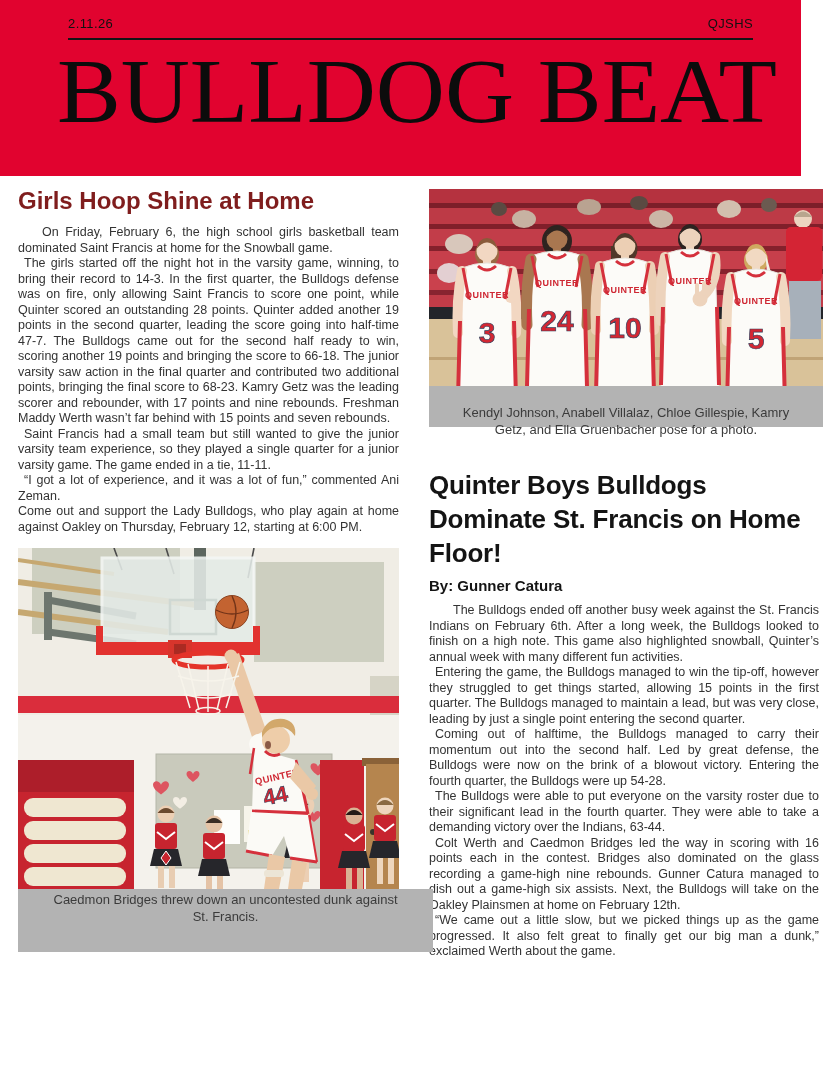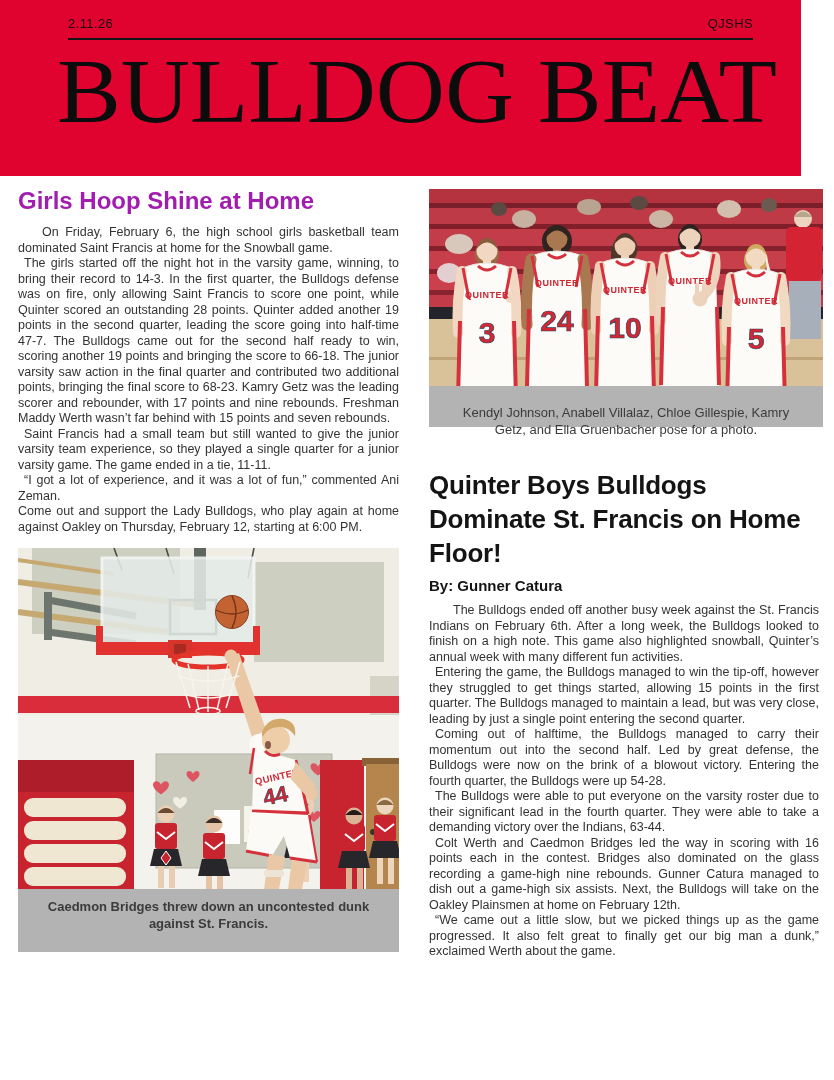--- a/index.html
+++ b/index.html
@@ -8,37 +8,37 @@
   
   .masthead{position:absolute;top:0;left:0;width:801px;height:176px;background:#e1032f;}
   .masthead-meta{position:absolute;top:16px;left:68px;width:685px;display:flex;
                  justify-content:space-between;font-size:13px;letter-spacing:.4px;color:#111;}
   .masthead-rule{position:absolute;top:38px;left:68px;width:685px;height:1.5px;background:#151515;}
   .masthead-title-svg{position:absolute;top:0;left:0;}
   
   .article{position:absolute;}
   .article-girls{left:18px;top:186px;width:381px;}
   .article-boys{left:429px;top:468px;width:390px;}
-  h1.headline{margin:0;font-size:24px;line-height:30px;font-weight:700;color:#a21caf;letter-spacing:0;}
+  h1.headline{margin:0;font-size:24px;line-height:30px;font-weight:700;color:#7f1d1d;letter-spacing:0;}
   h2.headline{margin:0;font-size:26px;line-height:34px;font-weight:700;color:#141414;letter-spacing:-.2px;}
   .byline{margin-top:7px;font-size:15px;font-weight:700;color:#141414;}
   .body-copy{margin-top:9px;font-size:12.5px;line-height:15.5px;text-align:justify;color:#333;}
   .body-copy p{margin:0;}
   .p-first{text-indent:24px;}
   .p-sm{text-indent:6px;}
   .p-none{text-indent:0;}
   
   .photo{position:absolute;font-size:0;}
   .photo-girls{left:429px;top:189px;width:394px;}
   .photo-dunk{left:18px;top:548px;width:381px;}
   .photo svg{display:block;}
   .photo-caption{background:#b3b3b3;color:#3b3b3b;text-align:center;
                  font-size:13px;line-height:17px;font-family:"Liberation Sans",sans-serif;}
   .photo-girls .photo-caption{height:41px;padding:18px 22px 0;box-sizing:border-box;width:394px;}
-  .photo-dunk .photo-caption{height:63px;padding:9px 26px 0;box-sizing:border-box;width:381px;font-weight:bold;}
+  .photo-dunk .photo-caption{height:63px;padding:2px 26px 0;box-sizing:border-box;width:415px;}
   svg text{font-family:"Liberation Sans",sans-serif;}
   .serif-title{font-family:"Liberation Serif",serif;}
 </style>
 </head>
 <body>
 
 <div class="page">
 
   <header class="masthead">
     <div class="masthead-meta">

